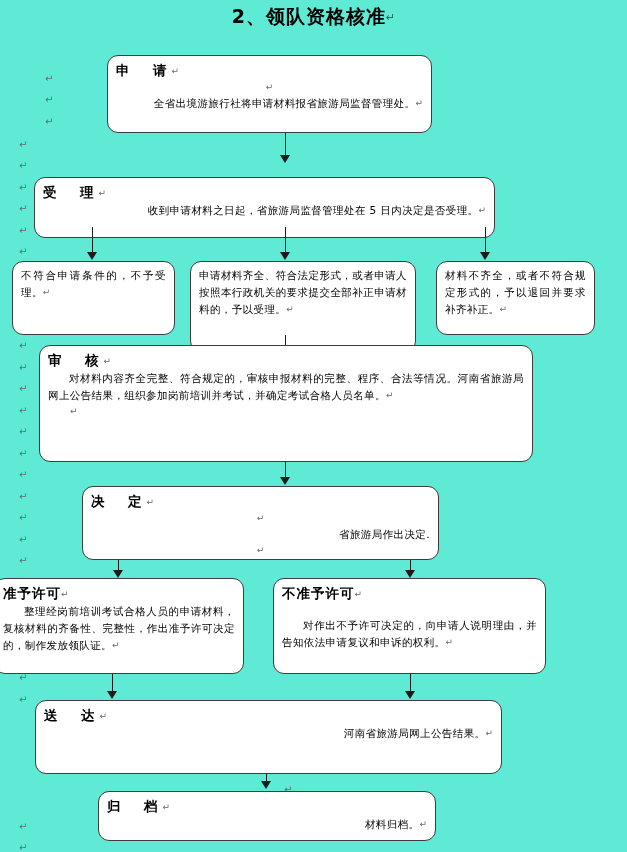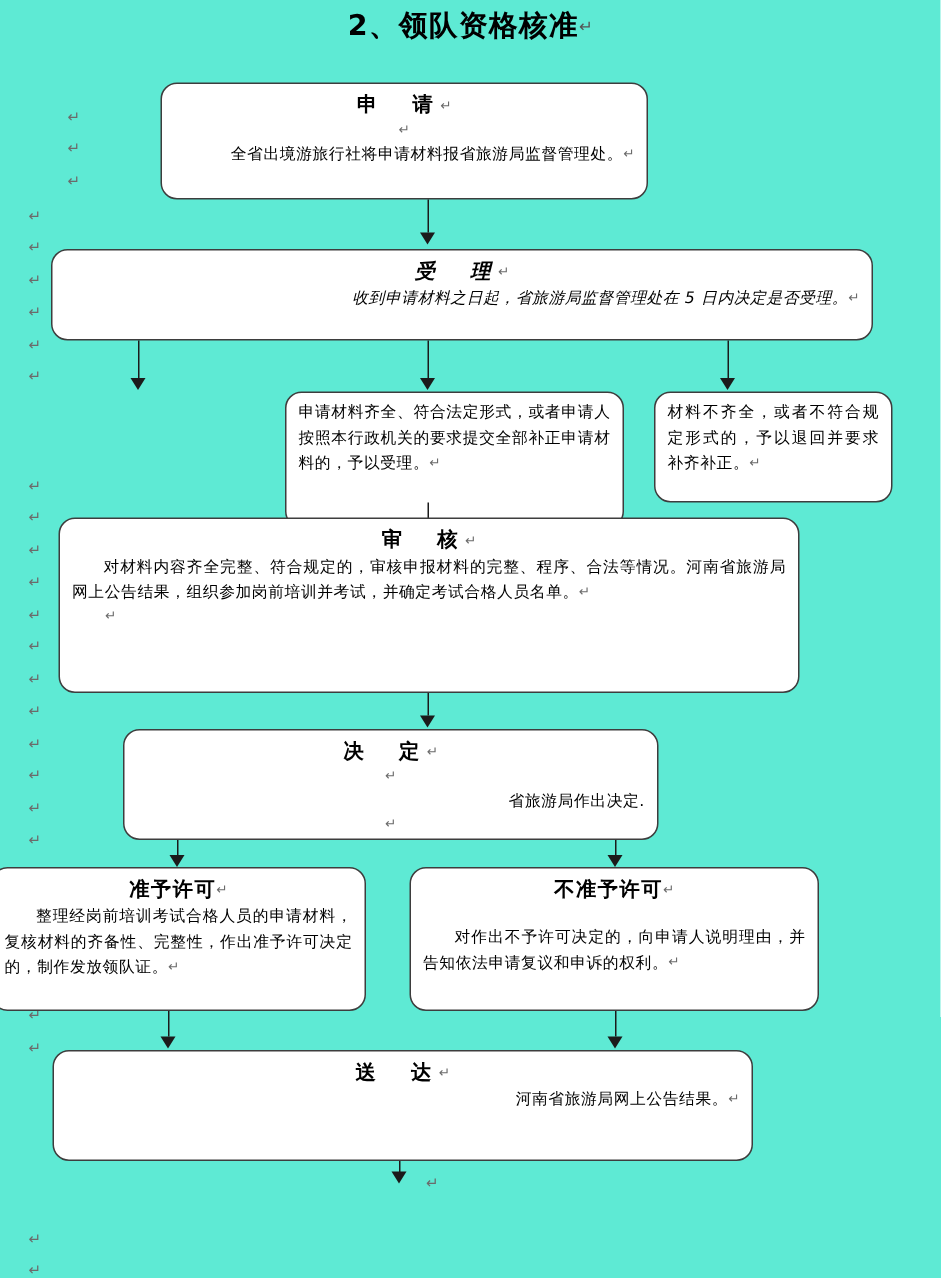--- a/index.html
+++ b/index.html
@@ -60,21 +60,21 @@
   
   .box {
     position: absolute;
     box-sizing: border-box;
     border: 1px solid #3d3d3d;
     border-radius: 11px;
     background: #ffffff;
     padding: 5px 8px 4px 8px;
   }
   .box .head {
-    text-align: center;
+    text-align: left;
     font-weight: bold;
     font-size: 13.5px;
     letter-spacing: 5px;
     line-height: 18px;
     white-space: nowrap;
   }
   .box .head .pilcrow,
   .box .body .pilcrow,
   .box .blankline .pilcrow {
     font-weight: normal;
@@ -165,34 +165,37 @@
 
   <div class="box" style="left:107px; top:55px; width:325px; height:78px;">
     <div class="head"><span>申　请</span><span class="pilcrow">↵</span></div>
     <div class="blankline center"><span class="pilcrow">↵</span></div>
     <div class="body center"><span>全省出境游旅行社将申请材料报省旅游局监督管理处。</span><span class="pilcrow">↵</span></div>
   </div>
 
   <div class="vline" style="left:285px; top:133px; height:22px;"></div>
   <div class="arrowhead" style="left:280px; top:155px;"></div>
 
-  <div class="box" style="left:34px; top:166px; width:548px; height:61px;font-style:italic;">
+  <div class="box" style="left:34px; top:177px; width:461px; height:61px;">
     <div class="head"><span>受　理</span><span class="pilcrow">↵</span></div>
     <div class="body center"><span>收到申请材料之日起，省旅游局监督管理处在 5 日内决定是否受理。</span><span class="pilcrow">↵</span></div>
   </div>
 
   <div class="vline" style="left:92px; top:227px; height:25px;"></div>
   <div class="arrowhead" style="left:87px; top:252px;"></div>
 
   <div class="vline" style="left:285px; top:227px; height:25px;"></div>
   <div class="arrowhead" style="left:280px; top:252px;"></div>
 
   <div class="vline" style="left:485px; top:227px; height:25px;"></div>
   <div class="arrowhead" style="left:480px; top:252px;"></div>
 
+  <div class="box" style="left:12px; top:261px; width:163px; height:74px;">
+    <div class="body"><span>不符合申请条件的，不予受理。</span><span class="pilcrow">↵</span></div>
+  </div>
 
   <div class="box" style="left:190px; top:261px; width:226px; height:91px;">
     <div class="body"><span>申请材料齐全、符合法定形式，或者申请人按照本行政机关的要求提交全部补正申请材料的，予以受理。</span><span class="pilcrow">↵</span></div>
   </div>
 
   <div class="box" style="left:436px; top:261px; width:159px; height:74px;">
     <div class="body"><span>材料不齐全，或者不符合规定形式的，予以退回并要求补齐补正。</span><span class="pilcrow">↵</span></div>
   </div>
 
   <div class="plainline" style="left:285px; top:335px; height:21px;"></div>
@@ -238,14 +241,18 @@
 
   <div class="box" style="left:35px; top:700px; width:467px; height:74px;">
     <div class="head"><span>送　达</span><span class="pilcrow">↵</span></div>
     <div class="body center"><span>河南省旅游局网上公告结果。</span><span class="pilcrow">↵</span></div>
   </div>
 
   <div class="vline" style="left:266px; top:774px; height:10px;"></div>
   <div class="arrowhead" style="left:261px; top:781px;"></div>
   <span class="pmark" style="position:absolute; left:284px; top:785px;">↵</span>
 
+  <div class="box" style="left:98px; top:791px; width:338px; height:50px;">
+    <div class="head"><span>归　档</span><span class="pilcrow">↵</span></div>
+    <div class="body center"><span>材料归档。</span><span class="pilcrow">↵</span></div>
+  </div>
 
 </div>
 
 </body></html>

